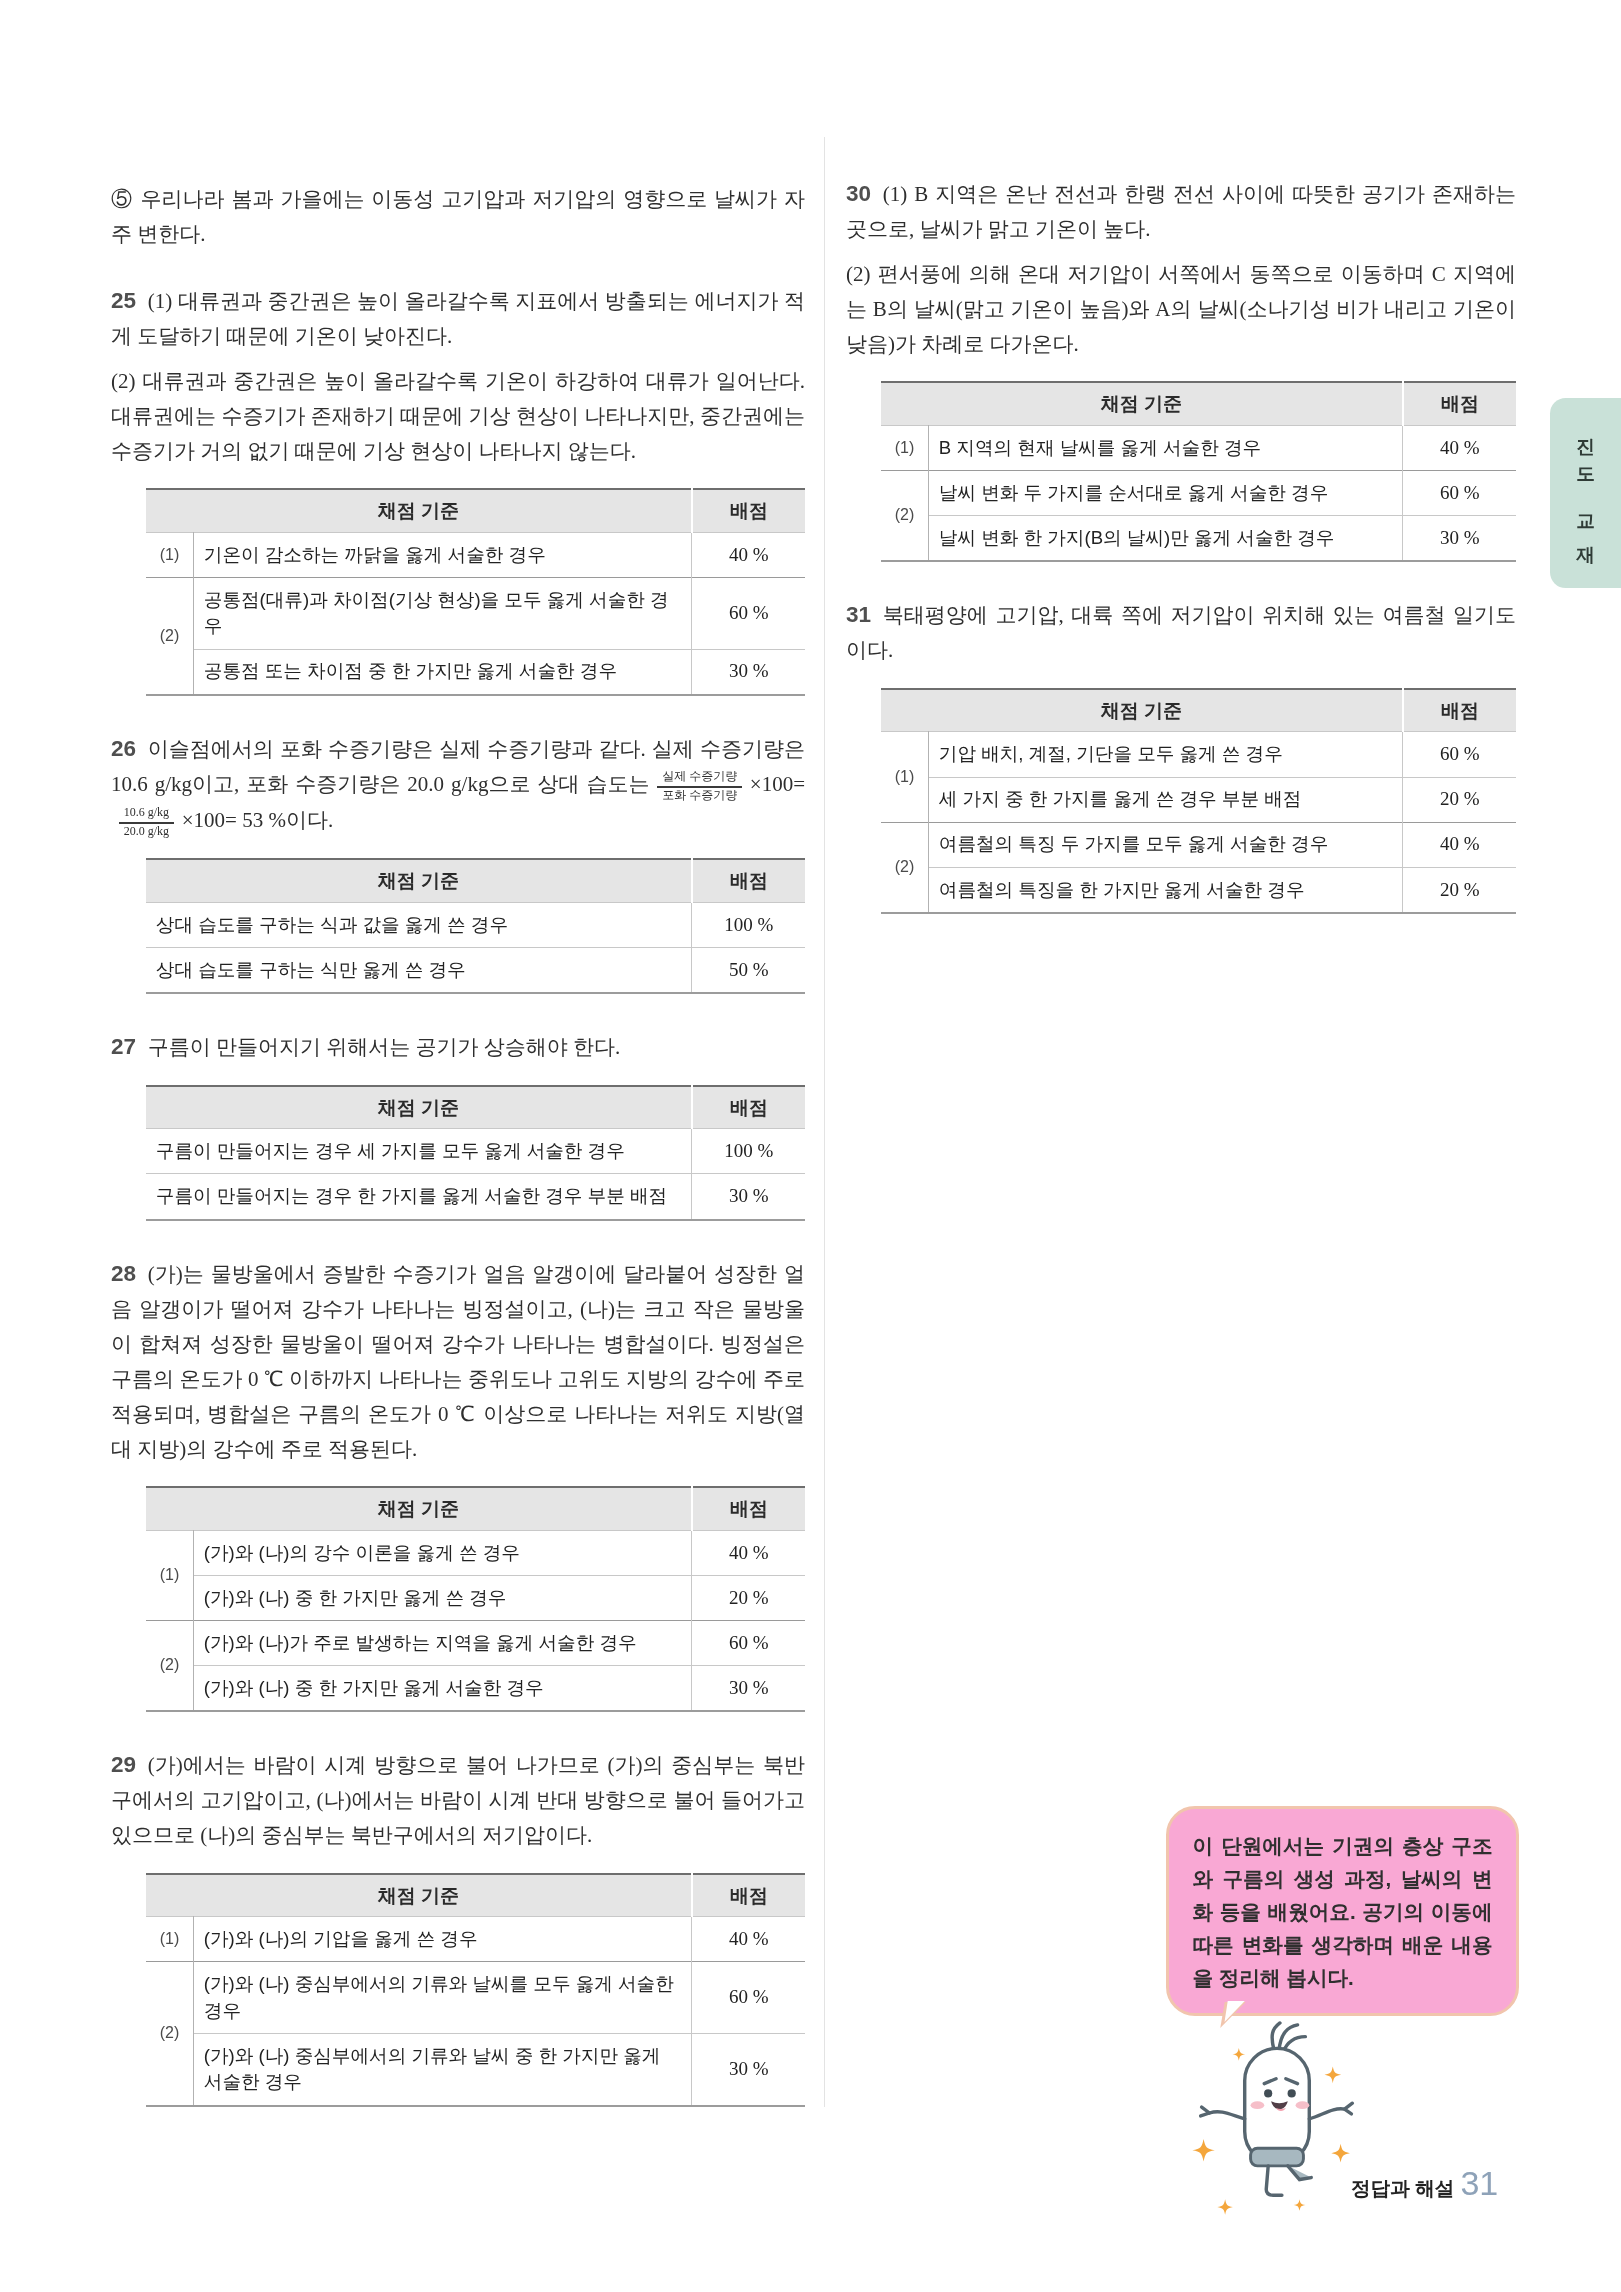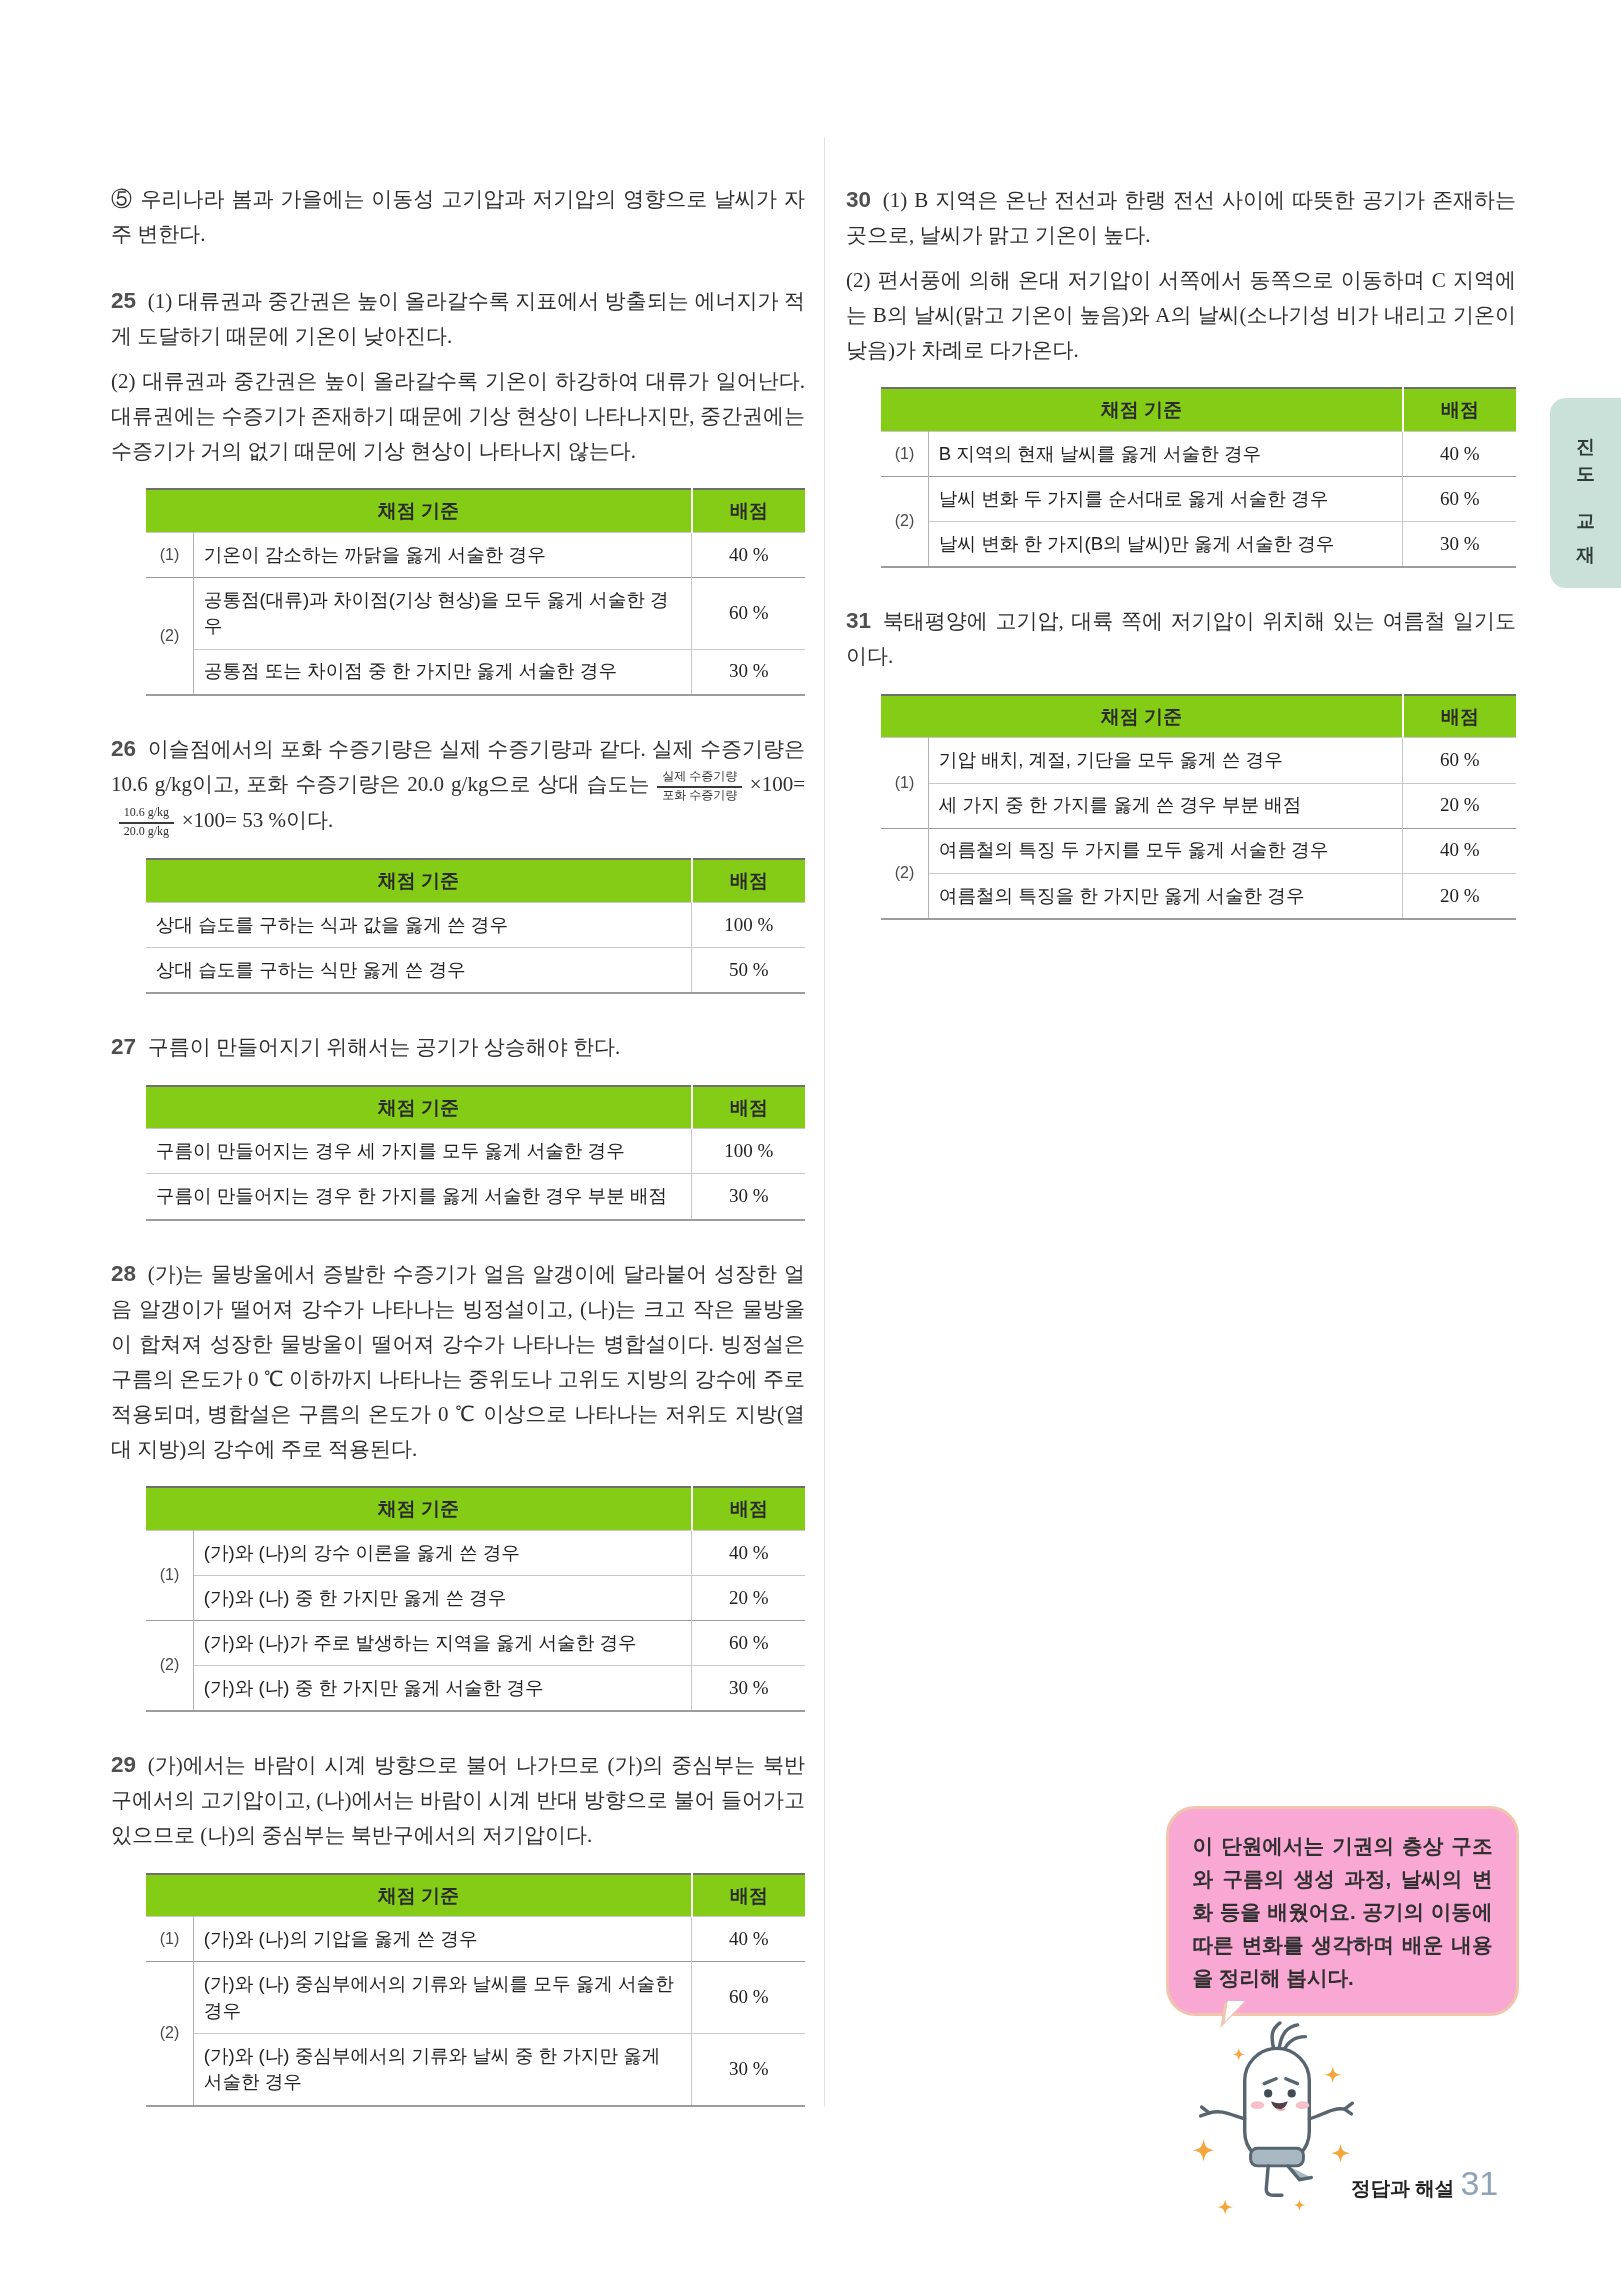--- a/index.html
+++ b/index.html
@@ -3,21 +3,21 @@
 <meta charset="utf-8">
 <style>
   html,body { margin:0; padding:0; background:#f0f0f0; }
   .page {
     position:relative; width:1621px; height:2293px; margin:0 auto;
     background:#ffffff; overflow:hidden;
     font-family:"Liberation Serif", serif; color:#2e2e2e;
   }
   .col { position:absolute; text-align:justify; }
   .col-left  { left:111px; top:182px; width:694px; }
-  .col-right { left:846px; top:182px; width:670px; }
+  .col-right { left:846px; top:176px; width:670px; }
   .col-divider { position:absolute; left:824px; top:137px; height:1970px; width:1px; background:#e3e3e3; }
 
   .body-p { margin:0 0 9.8px 0; font-size:21px; line-height:35px; }
   .item { margin-top:31px; }
   .qnum {
     font-family:"Liberation Sans", sans-serif; font-weight:bold;
     font-size:22.5px; color:#4f4f4f; margin-right:11.8px;
   }
 
   
@@ -27,21 +27,21 @@
 
   
   .score-table {
     width:calc(100% - 35px); margin:19.6px 0 35px 35px;
     border-collapse:collapse; table-layout:auto;
     font-family:"Liberation Sans", sans-serif; font-size:18.6px; color:#222;
     border-top:2px solid #6e6e6e; border-bottom:2px solid #9c9c9c;
     text-align:left;
   }
   .score-table th {
-    background:#84cc16; font-weight:bold; font-size:19px;
+    background:#e5e5e5; font-weight:bold; font-size:19px;
     padding:7.8px 5.9px; text-align:center; color:#2b2b2b;
   }
   .score-table th.pts-h { border-left:2.9px solid #ffffff; width:93px; }
   .score-table td { padding:8.8px 9.8px; border-top:1px solid #c8c8c8; line-height:26.5px; }
   .score-table td.grp {
     width:43px; text-align:center; padding:2px; font-size:16px; color:#4a4a4a;
     border-right:1px solid #b2b2b2;
   }
   .score-table td.pts {
     text-align:center; border-left:1px solid #c8c8c8; width:93px;

